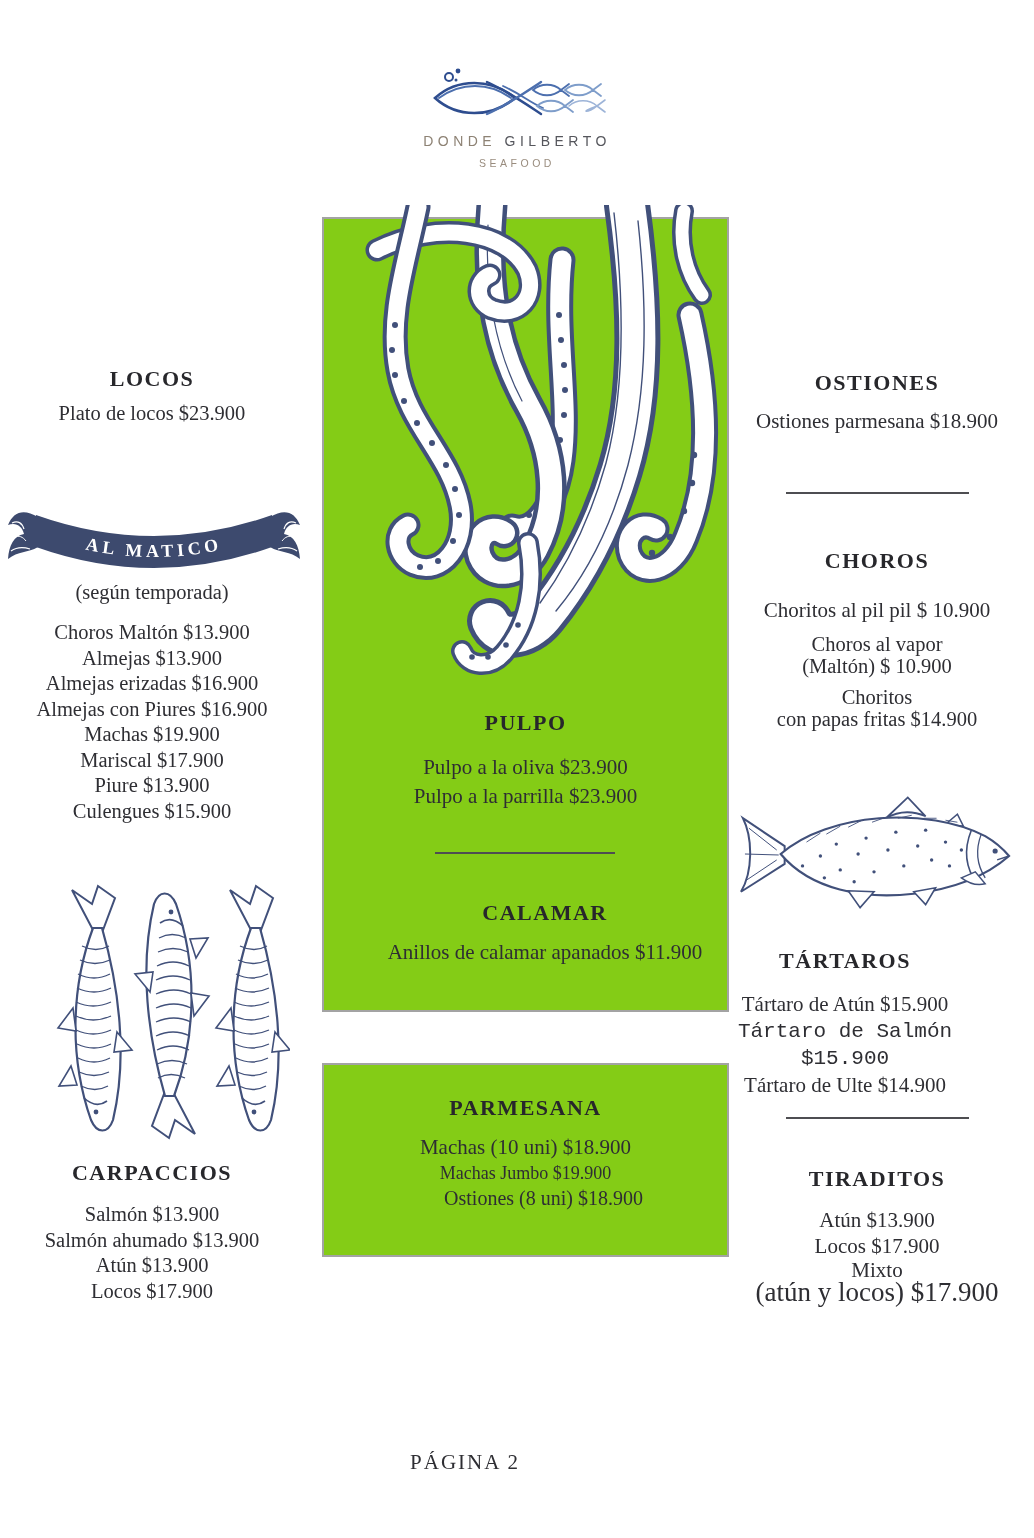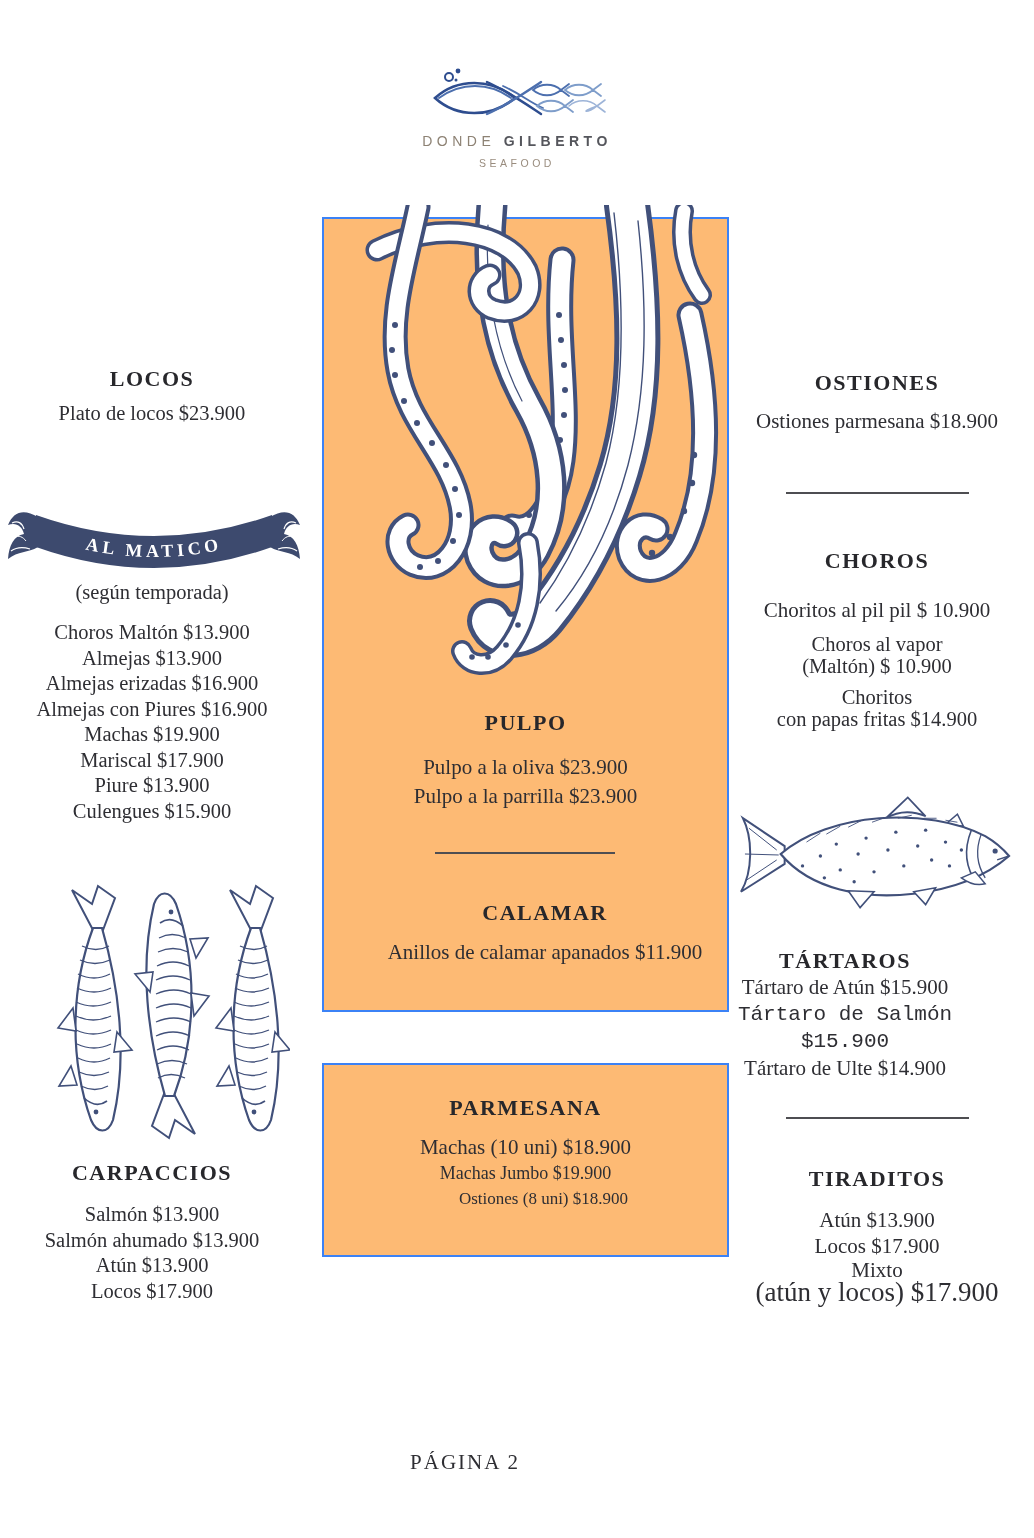--- a/index.html
+++ b/index.html
@@ -10,27 +10,27 @@
   }
   .abs{position:absolute;}
   .center-text{text-align:center;}
   .section-title{
     font-weight:bold;font-size:22px;letter-spacing:1.5px;color:#27272b;
   }
   .menu-line{font-size:20.5px;line-height:25.5px;color:#2e2e33;}
   .menu-item{margin:0 0 9px 0;}
   .tight{line-height:22px;}
   .divider{border-top:2px solid #4e4e52;height:0;}
-  .boxed{border:2px solid #3b82f6;background:#fdba74;}
+  .boxed{border:2px solid #a3a3a3;background:#84cc16;}
   .brand-row{
     font-family:"Liberation Sans","DejaVu Sans",sans-serif;
     font-size:14px;letter-spacing:4.5px;white-space:nowrap;
   }
   .brand-w1{color:#8d8274;font-weight:normal;}
-  .brand-w2{color:#55565c;font-weight:bold;}
+  .brand-w2{color:#55565c;font-weight:normal;}
   .brand-tagline{
     font-family:"Liberation Sans","DejaVu Sans",sans-serif;
     font-size:10.5px;letter-spacing:3.5px;color:#998c7e;
   }
   .footer-label{font-size:21px;letter-spacing:2px;color:#2e2e33;}
   svg{display:block;}
 </style>
 </head>
 <body>
 
@@ -241,21 +241,21 @@
   <div class="abs center-text" style="left:322px;top:900px;width:446px;">
     <div class="section-title">CALAMAR</div>
     <div class="menu-line" style="margin-top:14px;font-size:21px;">Anillos de calamar apanados $11.900</div>
   </div>
 
   <div class="abs boxed center-text" style="left:322px;top:1063px;width:403px;height:190px;">
     <div class="section-title" style="margin-top:30px;">PARMESANA</div>
     <div style="margin-top:14px;">
       <div class="menu-line" style="font-size:21px;text-align:center;">Machas (10 uni) $18.900</div>
       <div class="menu-line" style="font-size:18px;">Machas Jumbo $19.900</div>
-      <div class="menu-line" style="font-size:17px;padding-left:36px;">Ostiones (8 uni) $18.900</div>
+      <div class="menu-line" style="font-size:20px;padding-left:36px;">Ostiones (8 uni) $18.900</div>
     </div>
   </div>
 
   <div class="abs center-text" style="left:727px;top:370px;width:300px;">
     <div class="section-title">OSTIONES</div>
     <div class="menu-line" style="margin-top:13px;font-size:21px;">Ostiones parmesana $18.900</div>
   </div>
 
   <div class="abs divider" style="left:786px;top:492px;width:183px;"></div>
 
@@ -322,21 +322,21 @@
           <circle cx="66" cy="72" r="1.7"></circle>
             <circle cx="88" cy="84" r="1.7"></circle>
             <circle cx="118" cy="88" r="1.7"></circle>
         </g>
       </g>
     </svg>
   </div>
 
   <div class="abs center-text" style="left:695px;top:948px;width:300px;">
     <div class="section-title">TÁRTAROS</div>
-    <div style="">
+    <div style="margin-top:17px;">
       <div class="menu-line" style="line-height:27px;font-size:21px;">Tártaro de Atún $15.900</div>
       <div class="menu-line" style="line-height:27px;font-size:21px;font-family:Liberation Mono, monospace;">Tártaro de Salmón $15.900</div>
       <div class="menu-line" style="line-height:27px;font-size:21px;">Tártaro de Ulte $14.900</div>
     </div>
   </div>
 
   <div class="abs divider" style="left:786px;top:1117px;width:183px;"></div>
 
   <div class="abs center-text" style="left:727px;top:1166px;width:300px;">
     <div class="section-title">TIRADITOS</div>

